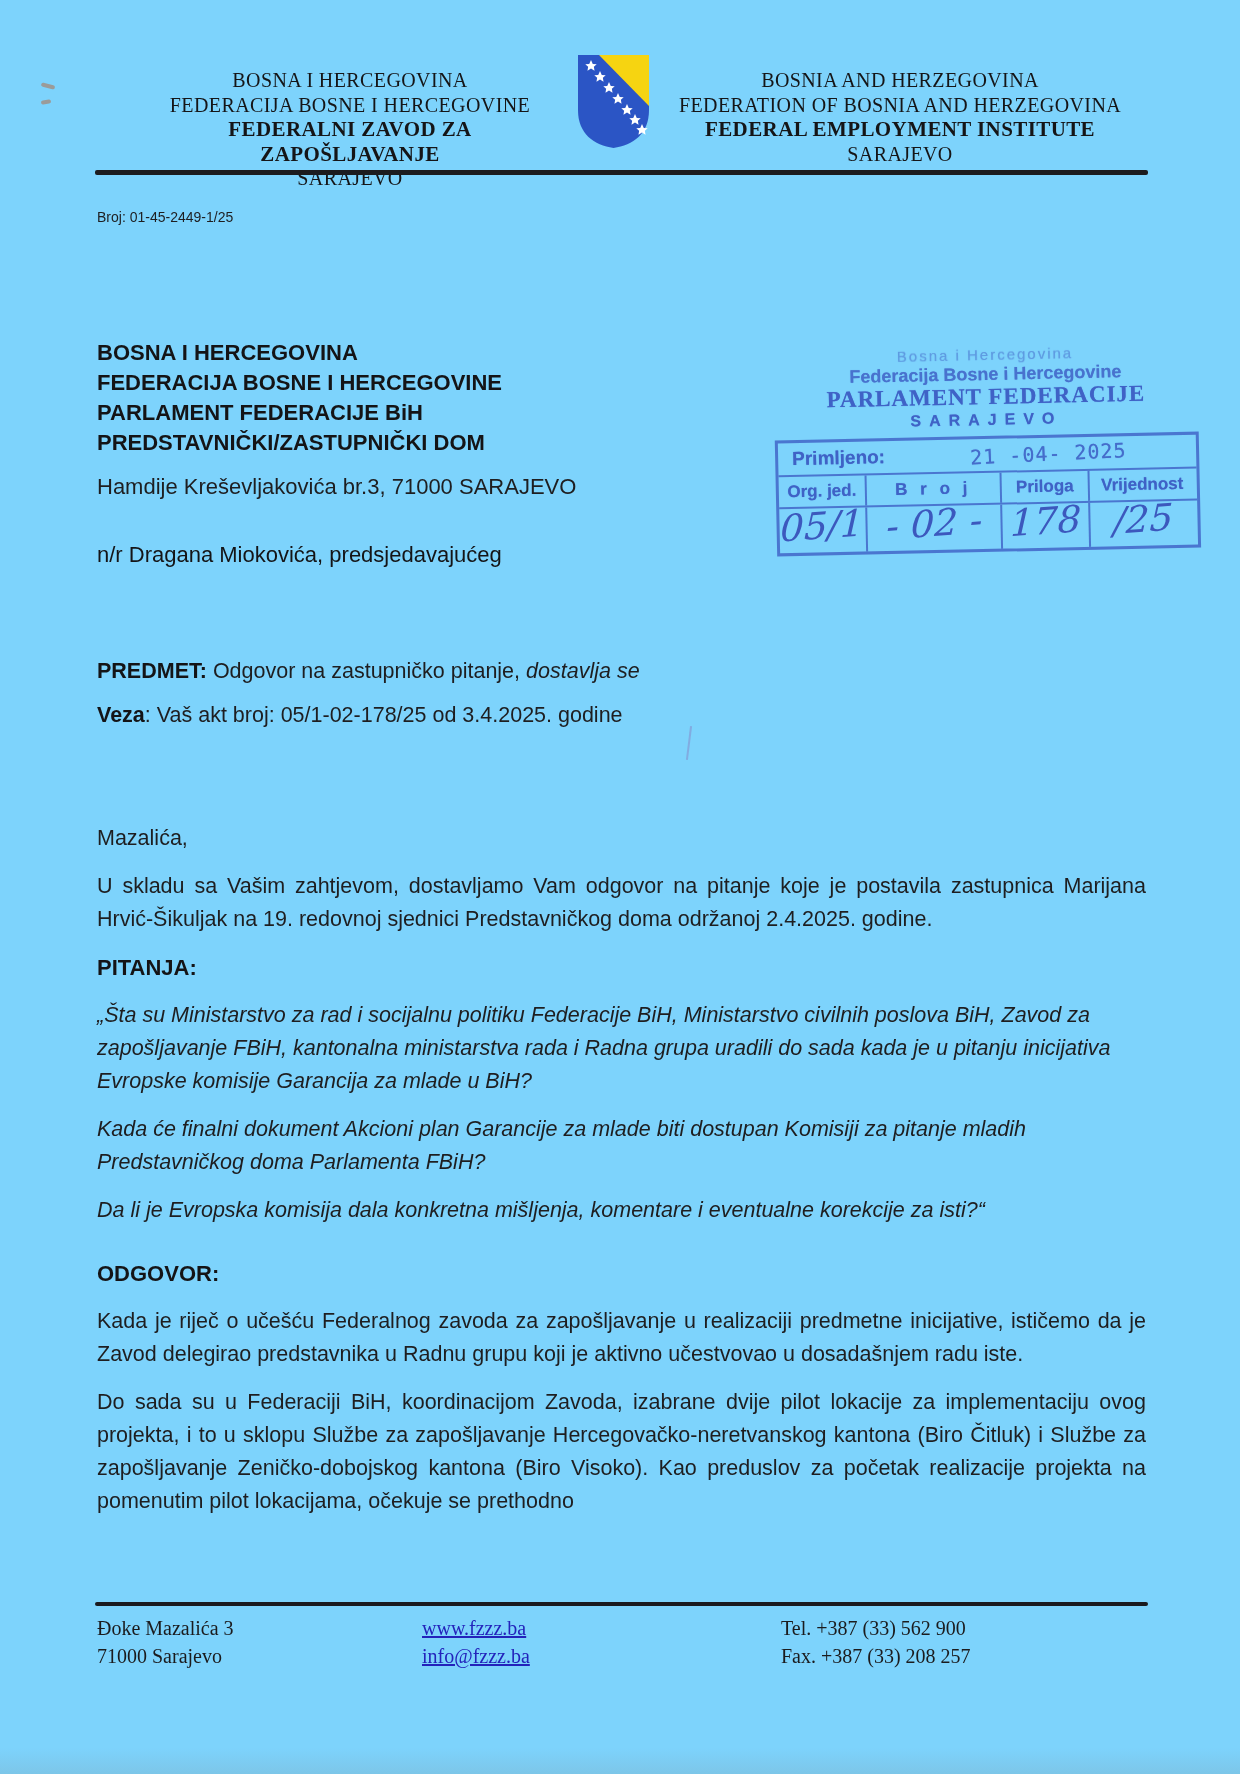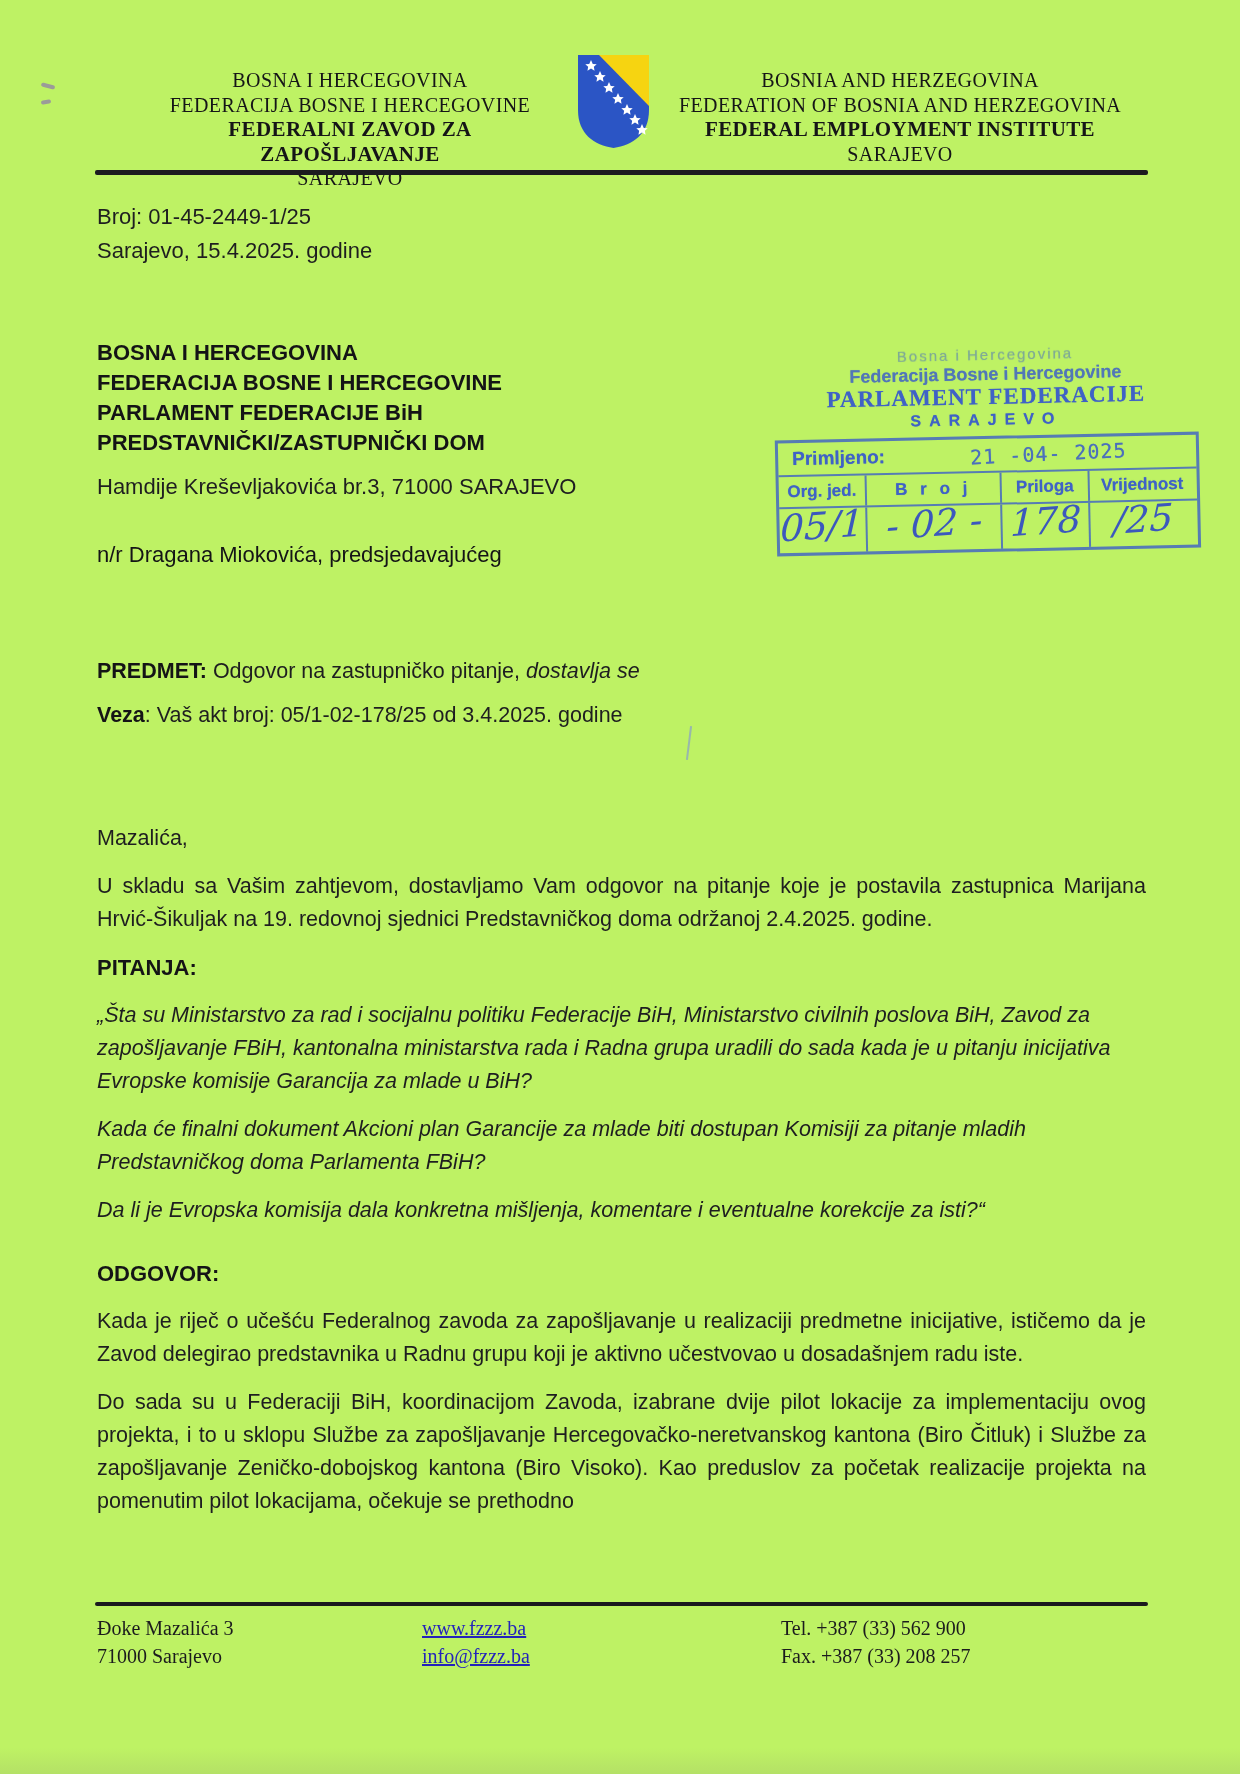--- a/index.html
+++ b/index.html
@@ -1,19 +1,19 @@
 <!DOCTYPE html>
 <html><head>
 <meta charset="utf-8">
 <style>
   html,body{margin:0;padding:0;}
   .page{
     position:relative;
     width:1240px;height:1774px;
-    background:#bef264;
+    background:#7dd3fc;
     overflow:hidden;
     font-family:"Liberation Sans", sans-serif;
     color:#1e1e20;
   }
   .page::after{
     content:"";position:absolute;left:0;bottom:0;width:100%;height:26px;
     background:linear-gradient(to bottom, rgba(0,0,0,0), rgba(120,120,115,0.14));
     pointer-events:none;
   }
 
@@ -26,21 +26,21 @@
   .lh-line.bold{font-weight:bold;font-size:21px;}
   .emblem{width:77px;height:99px;margin-left:25px;flex:0 0 auto;}
   .rule-top{position:absolute;top:170px;left:95px;width:1053px;height:4.5px;background:#1c1c1f;border-radius:2px;}
 
   
   .pen-scribble{position:absolute;left:41px;top:84px;width:14px;height:4px;background:#9b9b99;border-radius:2px;transform:rotate(14deg);}
   .pen-scribble.second{top:100px;width:10px;transform:rotate(-8deg);}
   .pen-tick-blue{position:absolute;left:688px;top:726px;width:2px;height:34px;background:#8496d2;opacity:.65;transform:rotate(7deg);}
 
   
-  .refblock{position:absolute;top:200px;left:97px;font-size:22px;line-height:34px;}
+  .refblock{position:absolute;top:200px;left:97px;font-size:14px;line-height:34px;}
 
   
   .addressee{position:absolute;top:338px;left:97px;}
   .addr-line{font-weight:bold;font-size:22px;line-height:30px;color:#141416;}
   .addr-street{font-size:22px;margin-top:16px;}
   .addr-nr{font-weight:normal;font-size:22px;margin-top:42px;color:#141416;}
 
   
   .stamp{
     position:absolute;left:775px;top:346px;width:424px;
@@ -127,21 +127,20 @@
       <div class="lh-line">BOSNIA AND HERZEGOVINA</div>
       <div class="lh-line">FEDERATION OF BOSNIA AND HERZEGOVINA</div>
       <div class="lh-line bold">FEDERAL EMPLOYMENT INSTITUTE</div>
       <div class="lh-line">SARAJEVO</div>
     </div>
   </div>
   <div class="rule-top"></div>
 
   <div class="refblock">
     <div>Broj: 01-45-2449-1/25</div>
-    <div>Sarajevo, 15.4.2025. godine</div>
   </div>
 
   <div class="addressee">
     <div class="addr-line">BOSNA I HERCEGOVINA</div>
     <div class="addr-line">FEDERACIJA BOSNE I HERCEGOVINE</div>
     <div class="addr-line">PARLAMENT FEDERACIJE BiH</div>
     <div class="addr-line">PREDSTAVNIČKI/ZASTUPNIČKI DOM</div>
     <div class="addr-street">Hamdije Kreševljakovića br.3, 71000 SARAJEVO</div>
     <div class="addr-nr">n/r Dragana Miokovića, predsjedavajućeg</div>
   </div>

